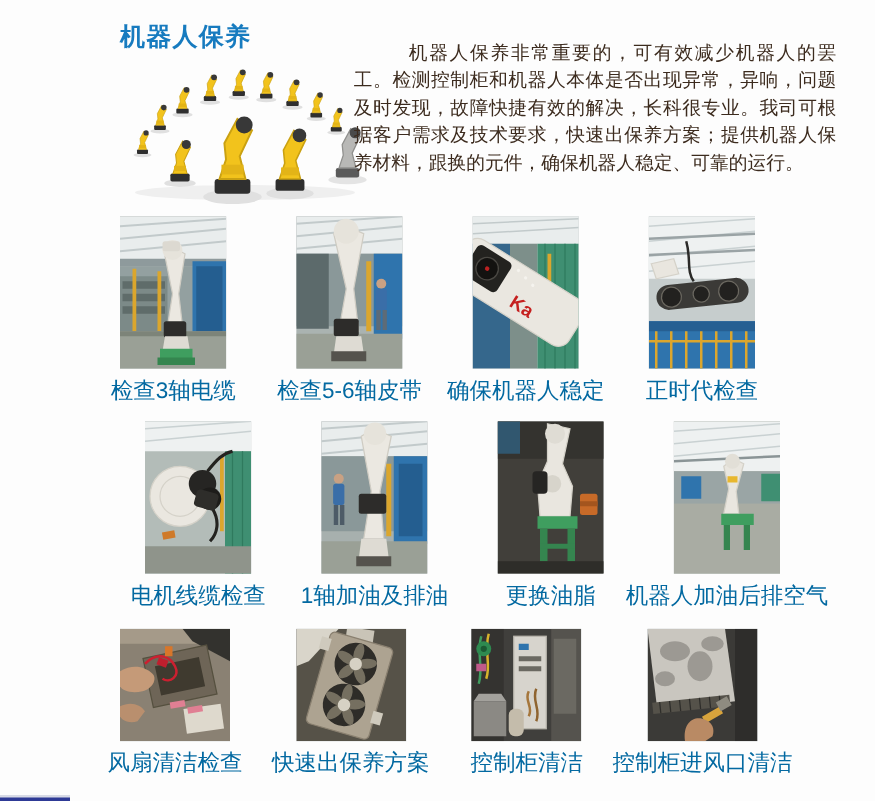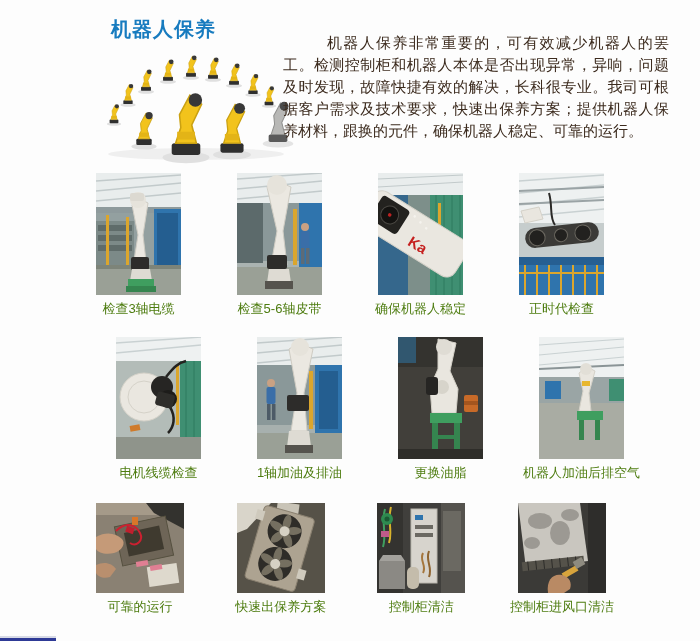--- a/index.html
+++ b/index.html
@@ -9,21 +9,20 @@
     background:#fdfdfd;
     font-family:"Liberation Sans", sans-serif;
     overflow:hidden;
   }
   #app{position:relative;width:700px;height:641px;background:#fdfdfd;}
 
   .page-title{
     position:absolute;left:96px;top:3px;
     font-size:20px;font-weight:bold;color:#177bbf;
     letter-spacing:1px;
-    margin-left:15px;
   }
 
   .intro-img{position:absolute;left:86px;top:26px;width:218px;height:138px;}
   .intro-text{
     position:absolute;left:283px;top:32px;width:386px;
     font-size:15px;font-weight:normal;color:#3c2b1e;
     line-height:22px;text-align:justify;text-indent:44px;
     margin:0;
   }
 
@@ -34,21 +33,21 @@
   #row1{top:173px;}
   #row2{top:337px;margin-left:20px;}
   #row3{top:503px;width:510px;}
 
   .cell{display:flex;flex-direction:column;align-items:center;width:85px;margin:0;padding:0;}
   #row3 .cell{width:88px;}
   .ph{width:85px;height:122px;overflow:hidden;background:#cfd4d4;}
   #row3 .ph{width:88px;height:90px;}
   .ph svg{display:block;}
   .cap{
-    margin-top:5px;font-size:13px;color:#4d7c0f;
+    margin-top:5px;font-size:18px;color:#0369a1;
     white-space:nowrap;text-align:center;
   }
 
   .footer-line{
     position:absolute;left:0;top:636px;width:56px;height:3px;
     background:#2e3a96;border-top:2px solid #d7dae6;
   }
 </style>
 </head>
 <body>
@@ -361,21 +360,21 @@
           <rect x="52" y="62" width="30" height="20" fill="#ded9cd" transform="rotate(-8 67 72)"></rect>
           <rect x="40" y="58" width="12" height="5" fill="#e07f93" transform="rotate(-10 46 60)"></rect>
           <rect x="54" y="62" width="12" height="5" fill="#e07f93" transform="rotate(-10 60 64)"></rect>
           <path d="M0 34 C10 28 20 30 26 36 C30 40 26 48 18 50 C10 52 2 50 0 46 Z" fill="#c59a78"></path>
           <path d="M0 62 C8 58 16 60 20 66 L14 74 C8 76 2 74 0 70 Z" fill="#b98f6e"></path>
           <path d="M20 28 C30 18 40 22 44 30 C48 38 40 44 34 40" stroke="#cc2030" stroke-width="2" fill="none"></path>
           <rect x="30" y="24" width="8" height="6" fill="#c01f2e" transform="rotate(20 34 27)"></rect>
           <rect x="36" y="14" width="6" height="8" fill="#d8762a"></rect>
         </svg>
       </div>
-      <figcaption class="cap">可靠的运行</figcaption>
+      <figcaption class="cap">风扇清洁检查</figcaption>
     </figure>
 
     <figure class="cell">
       <div class="ph">
         <svg width="88" height="90" viewBox="0 0 88 90">
           <rect width="88" height="90" fill="#565248"></rect>
           <path d="M0 0 L34 0 L10 26 L0 30 Z" fill="#d9d5ca"></path>
           <rect x="40" y="0" width="22" height="10" fill="#c9c4b7" transform="rotate(8 51 5)"></rect>
           <g transform="rotate(16 44 48)">
             <rect x="16" y="8" width="52" height="76" rx="4" fill="#ada391" stroke="#8a8070"></rect>

